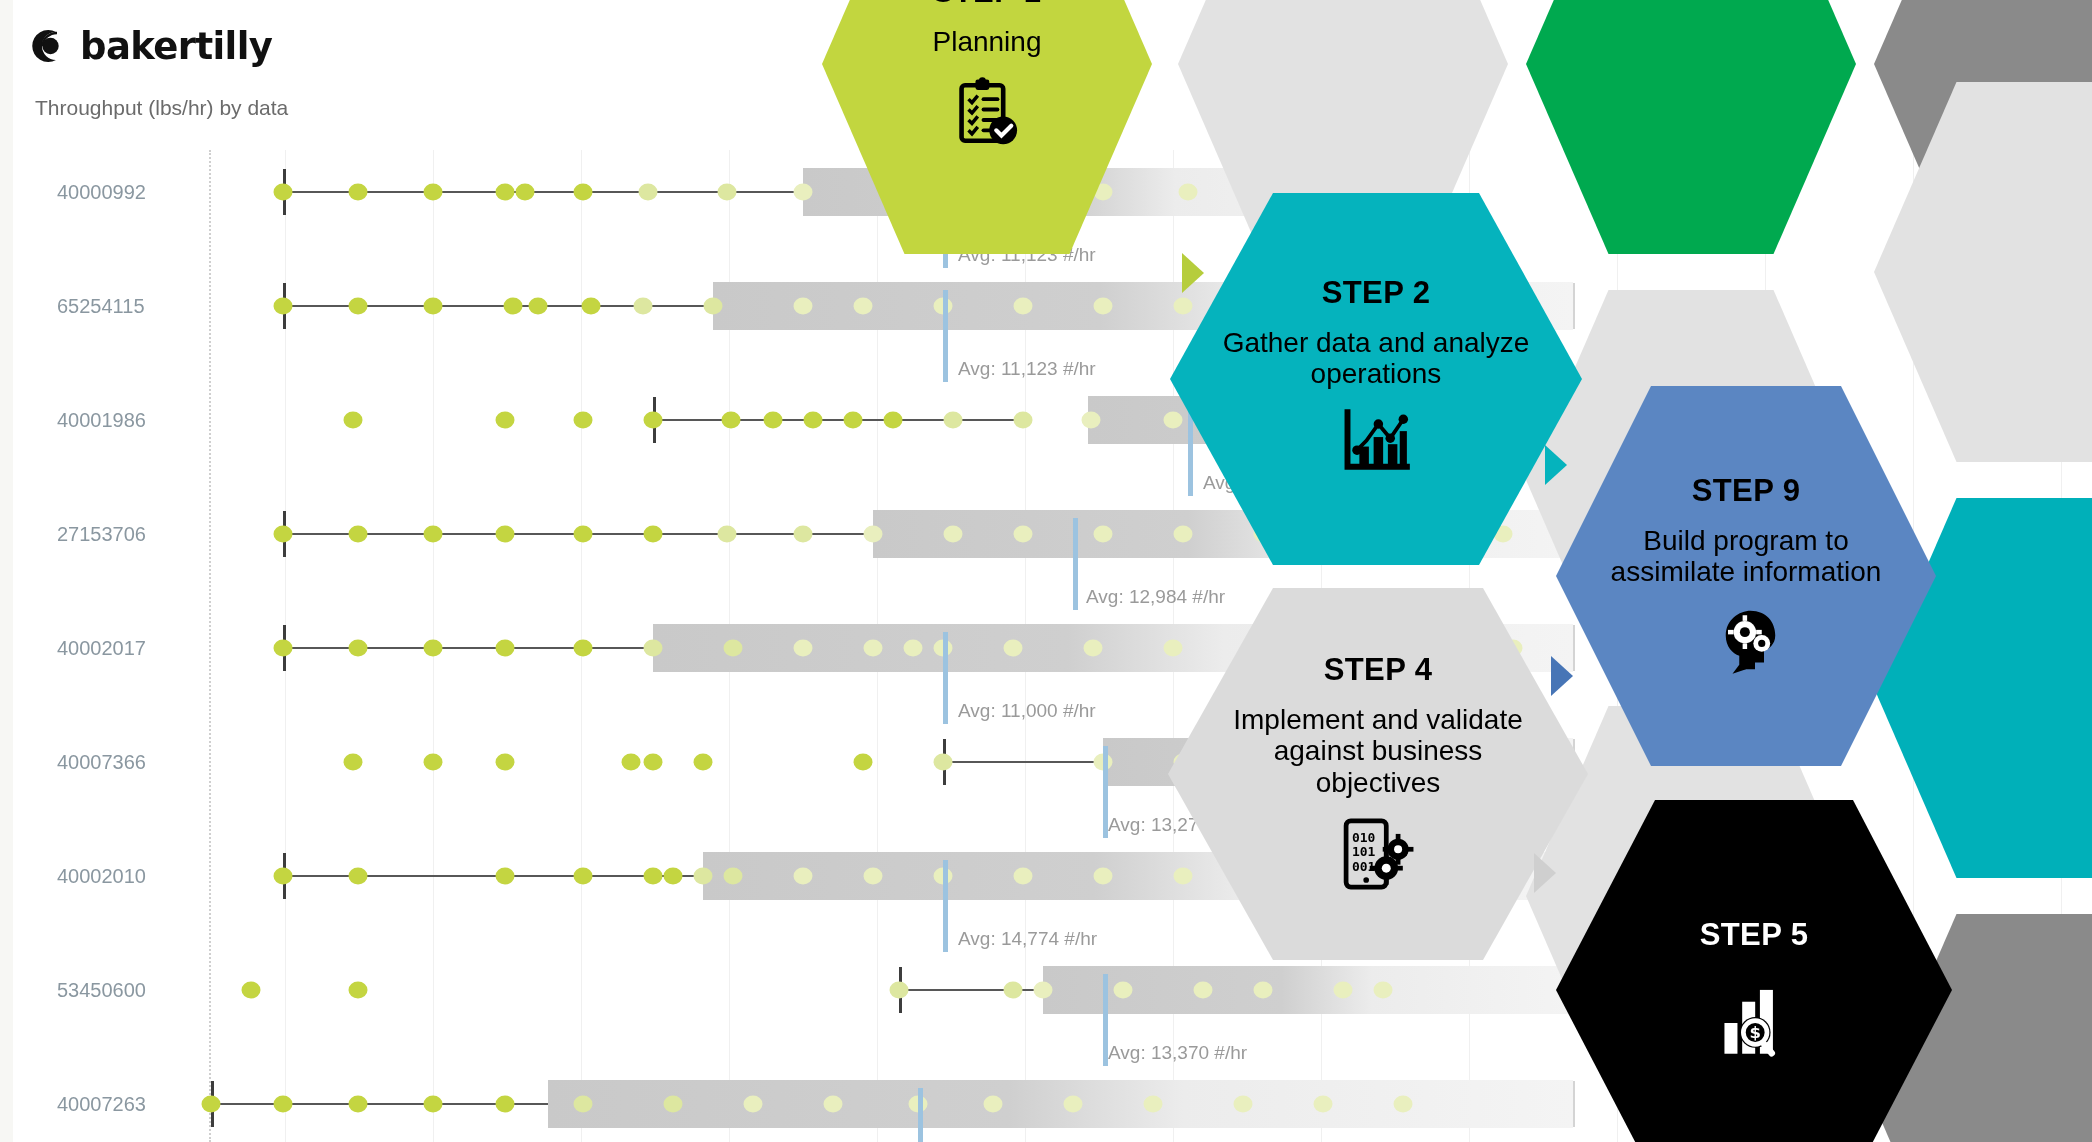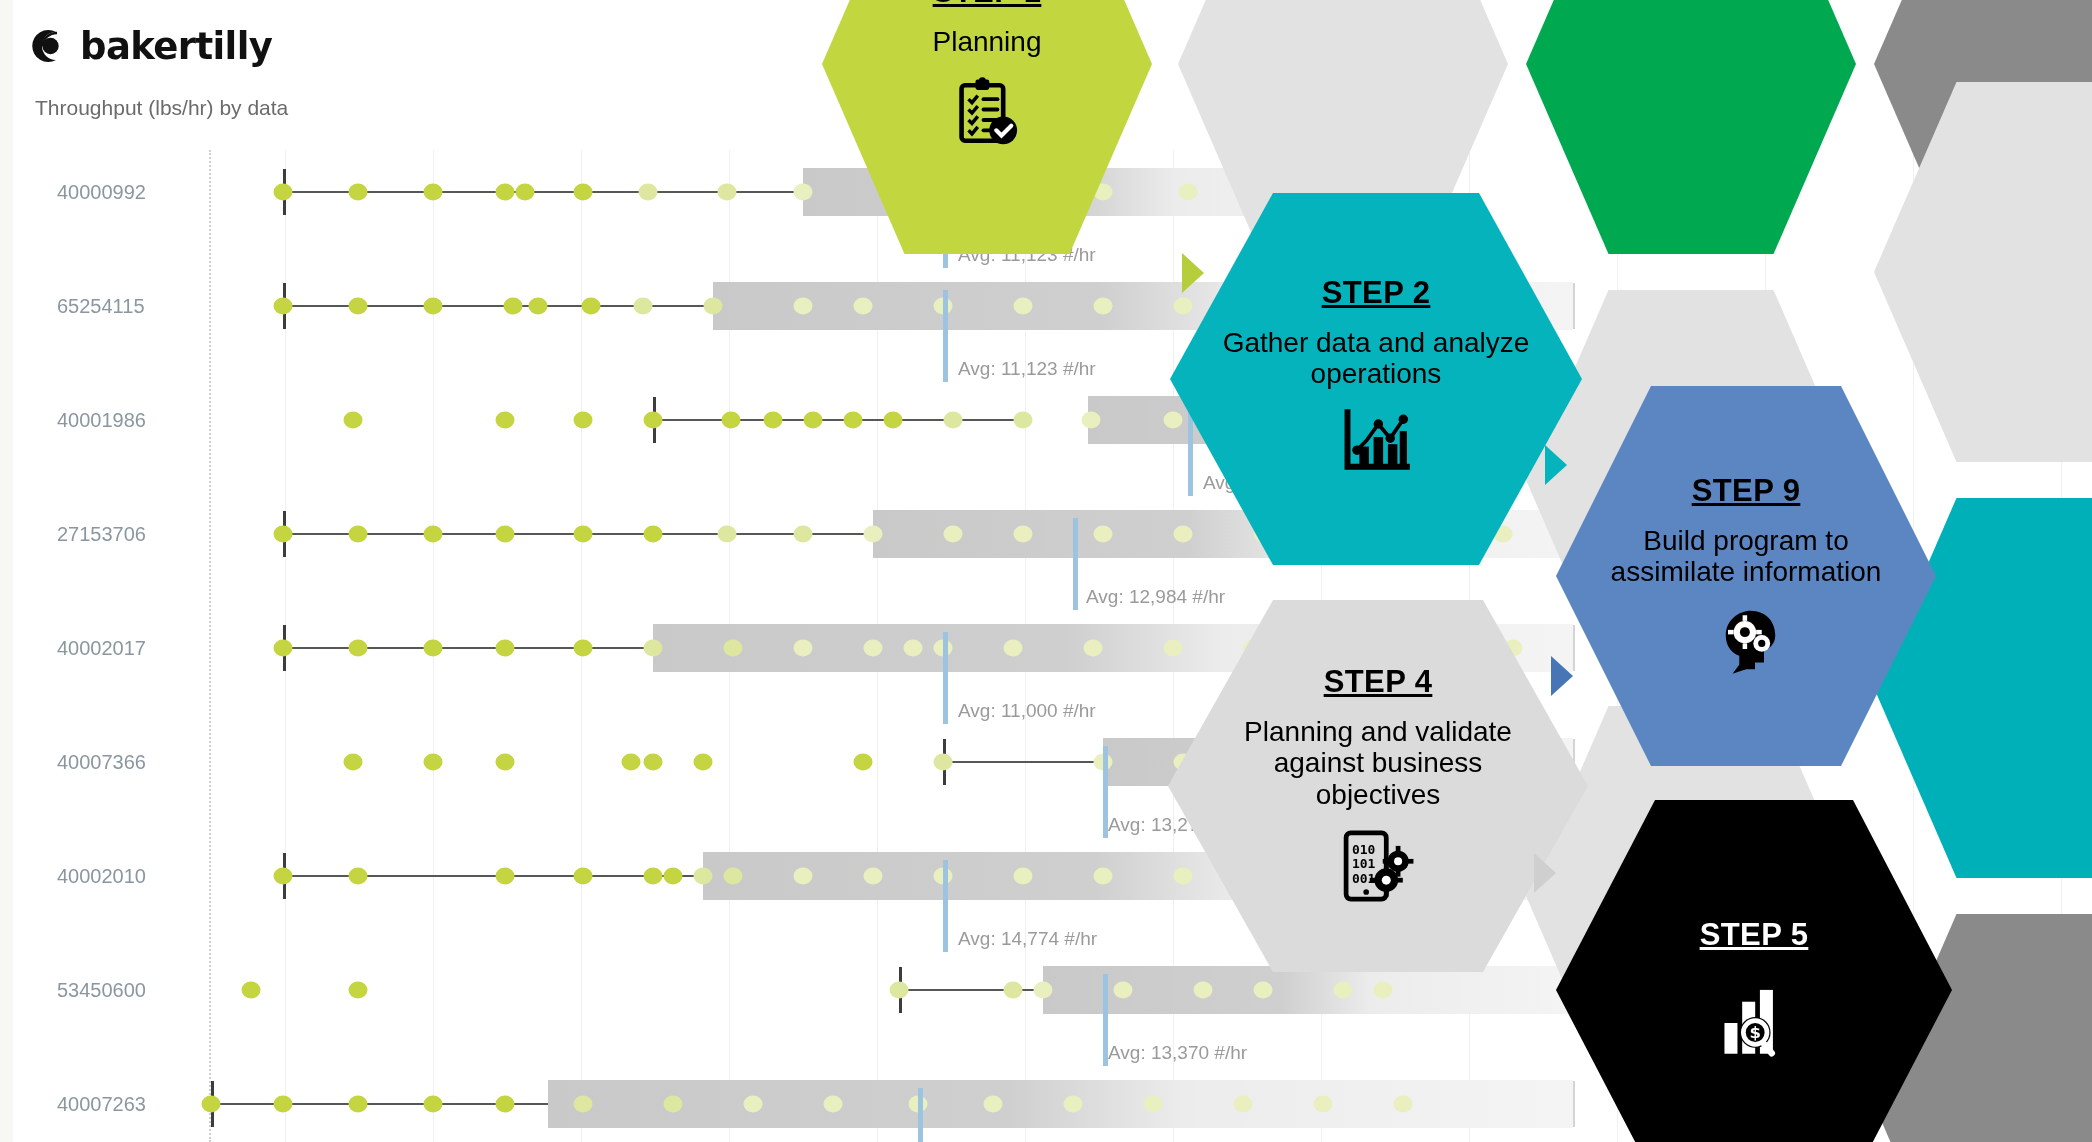--- a/index.html
+++ b/index.html
@@ -82,21 +82,21 @@
     position:absolute;left:0;top:0;width:2092px;height:1142px;pointer-events:none;
   }
   .hex{
     position:absolute;
     clip-path:polygon(25% 0%,75% 0%,100% 50%,75% 100%,25% 100%,0% 50%);
     display:flex;flex-direction:column;align-items:center;justify-content:center;
     text-align:center;
   }
   .hex .step-title{
     font-size:31px;font-weight:700;color:#000;letter-spacing:0.4px;
-    font-family:"Liberation Sans",sans-serif;margin-bottom:16px;text-decoration:underline;
+    font-family:"Liberation Sans",sans-serif;margin-bottom:16px;
   }
   .hex .step-desc{
     font-size:28px;color:#000;line-height:1.12;
     font-family:"Liberation Sans",sans-serif;max-width:76%;
   }
   .hex .step-icon{margin-top:18px;}
   .hex.dark .step-title,.hex.dark .step-desc{color:#ffffff;}
   .tri{
     position:absolute;width:0;height:0;
     border-top:20px solid transparent;border-bottom:20px solid transparent;
@@ -440,23 +440,23 @@
           <rect x="16" y="21" width="5" height="4"></rect>
             <rect x="41" y="21" width="5" height="4"></rect>
           </g>
         <circle cx="46" cy="33" r="7.5" fill="#fff"></circle>
         <circle cx="46" cy="33" r="3.2" fill="#000"></circle>
       </svg>
     </div>
   </div>
   <div class="tri" style="left:1551px;top:656px;border-left:22px solid #4775b6;"></div>
 
-  <div class="hex" id="hex-step-4" style="left:1168px;top:588px;width:420px;height:372px;background:#dbdbdb;margin-top:12px;">
+  <div class="hex" id="hex-step-4" style="left:1168px;top:588px;width:420px;height:372px;background:#dbdbdb;">
     <div class="step-title">STEP 4</div>
-    <div class="step-desc">Planning and validate against business objectives</div>
+    <div class="step-desc">Implement and validate against business objectives</div>
     <div class="step-icon">
       <svg width="78" height="76" viewBox="0 0 66 64">
         <rect x="6" y="4" width="34" height="56" rx="4" fill="none" stroke="#000" stroke-width="4"></rect>
         <circle cx="23" cy="54" r="2.4" fill="#000"></circle>
         <text x="11" y="22" font-family="DejaVu Sans Mono, monospace" font-size="11" font-weight="bold" fill="#000">010</text>
         <text x="11" y="34" font-family="DejaVu Sans Mono, monospace" font-size="11" font-weight="bold" fill="#000">101</text>
         <text x="11" y="46" font-family="DejaVu Sans Mono, monospace" font-size="11" font-weight="bold" fill="#000">001</text>
         <circle cx="50" cy="28" r="9" fill="#000"></circle>
           <circle cx="50" cy="28" r="3.4" fill="#fff"></circle>
         <g fill="#000">

